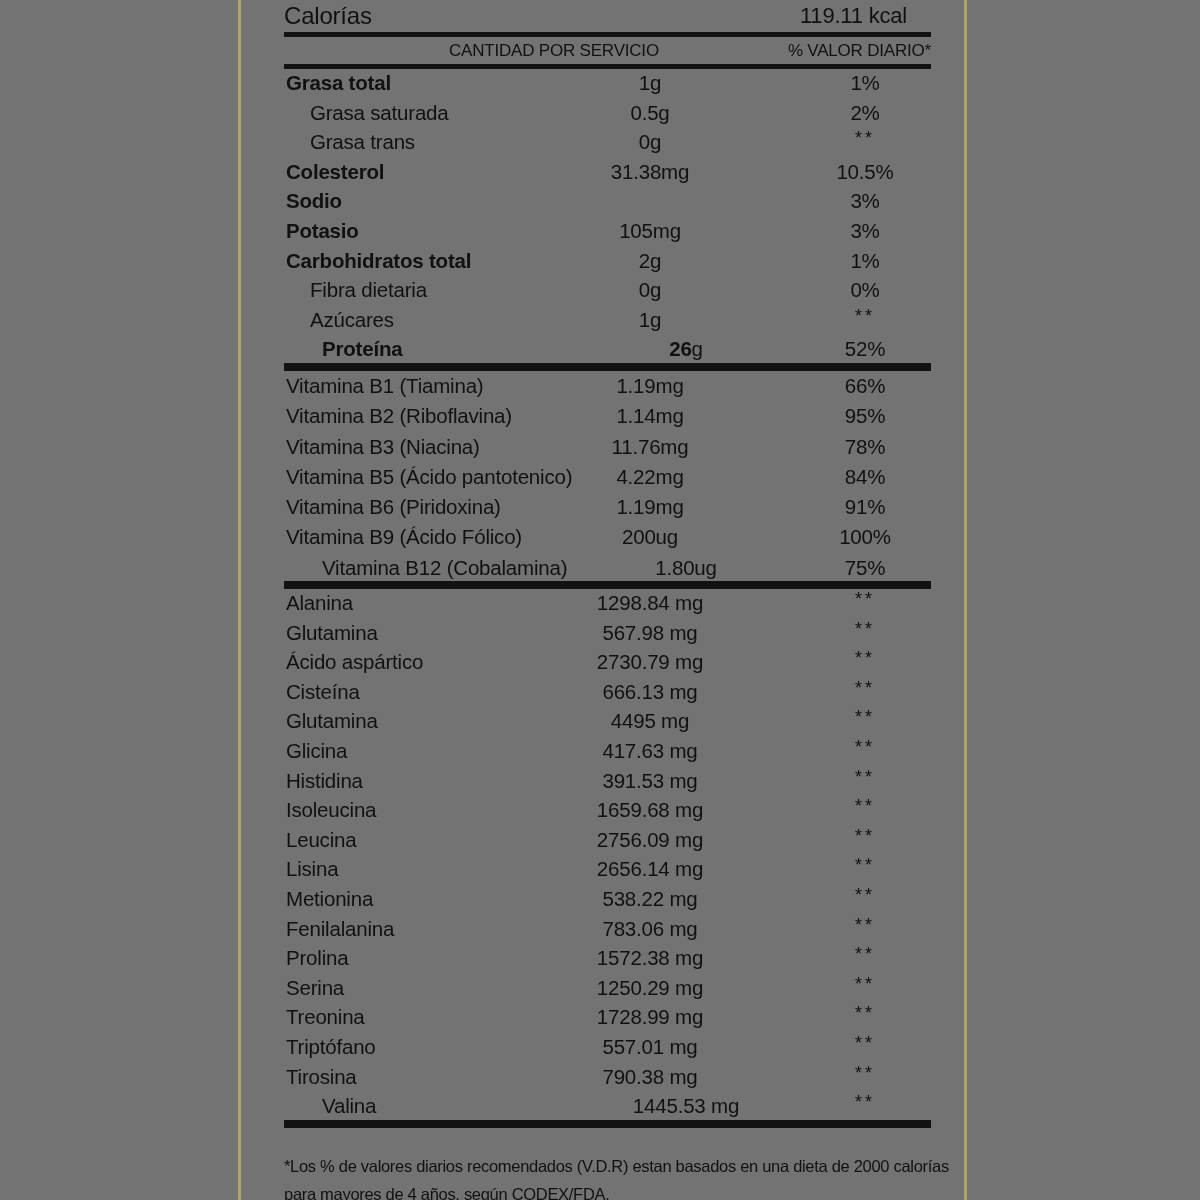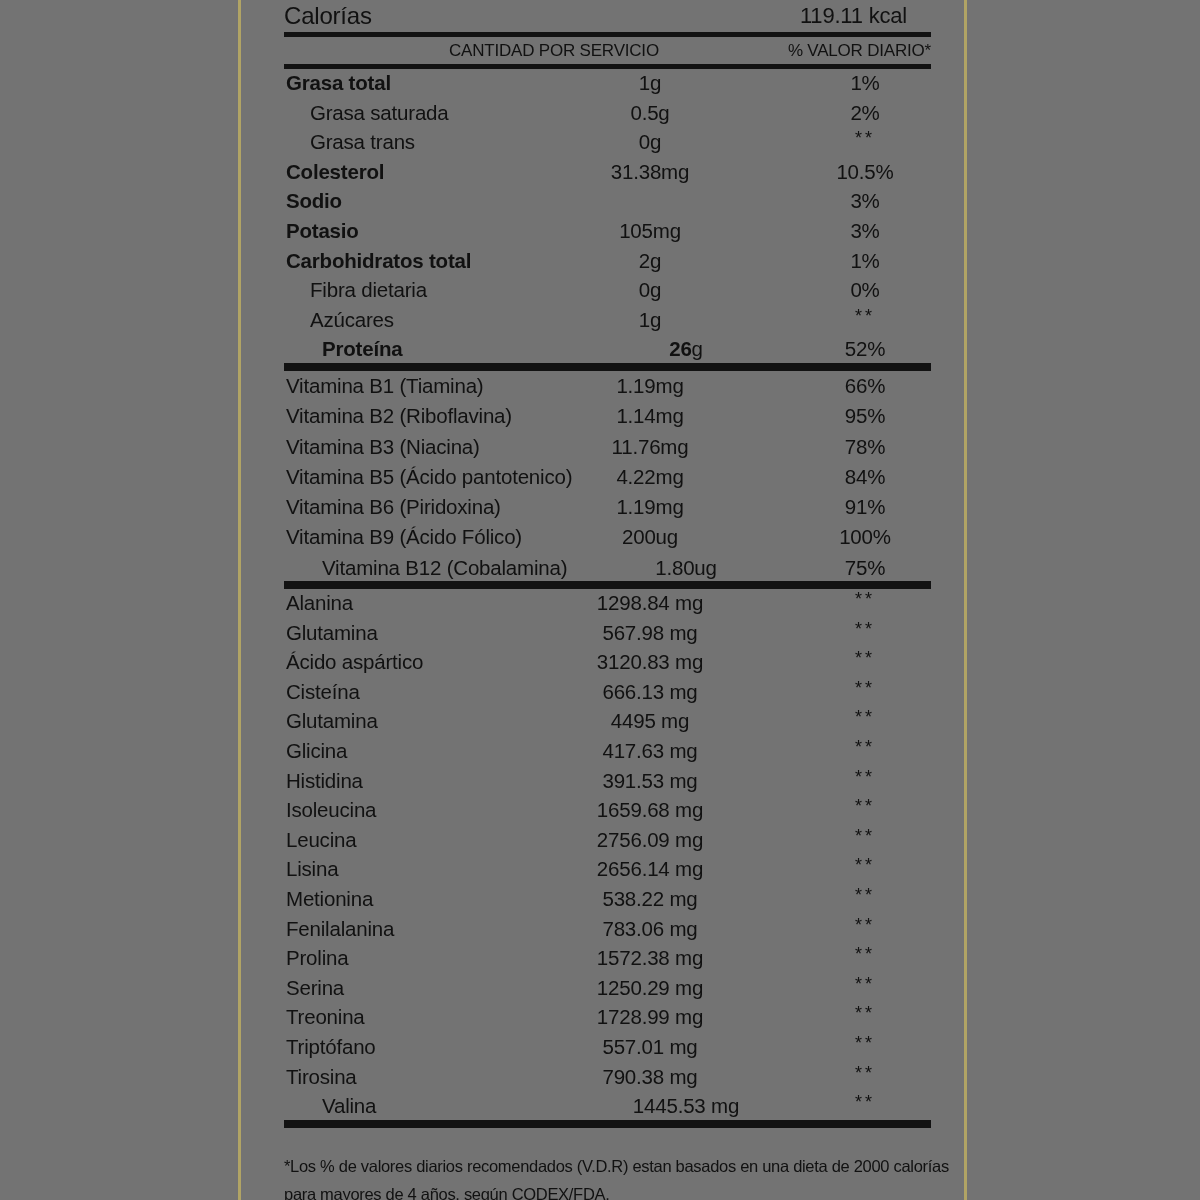--- a/index.html
+++ b/index.html
@@ -74,21 +74,21 @@
         <div class="nrow"><span class="nm">Vitamina B6 (Piridoxina)</span><span class="amt">1.19mg</span><span class="dv">91%</span></div>
         <div class="nrow"><span class="nm">Vitamina B9 (Ácido Fólico)</span><span class="amt">200ug</span><span class="dv">100%</span></div>
         <div class="nrow"><span class="nm">Vitamina B12 (Cobalamina)</span><span class="amt">1.80ug</span><span class="dv">75%</span></div>
       </div>
 
     <div class="bar bar-sec"></div>
 
     <div class="sec sec-aminos">
         <div class="nrow"><span class="nm">Alanina</span><span class="amt">1298.84 mg</span><span class="dv stars">**</span></div>
         <div class="nrow"><span class="nm">Glutamina</span><span class="amt">567.98 mg</span><span class="dv stars">**</span></div>
-        <div class="nrow"><span class="nm">Ácido aspártico</span><span class="amt">3120.83 mg</span><span class="dv stars">**</span></div>
+        <div class="nrow"><span class="nm">Ácido aspártico</span><span class="amt">2730.79 mg</span><span class="dv stars">**</span></div>
         <div class="nrow"><span class="nm">Cisteína</span><span class="amt">666.13 mg</span><span class="dv stars">**</span></div>
         <div class="nrow"><span class="nm">Glutamina</span><span class="amt">4495 mg</span><span class="dv stars">**</span></div>
         <div class="nrow"><span class="nm">Glicina</span><span class="amt">417.63 mg</span><span class="dv stars">**</span></div>
         <div class="nrow"><span class="nm">Histidina</span><span class="amt">391.53 mg</span><span class="dv stars">**</span></div>
         <div class="nrow"><span class="nm">Isoleucina</span><span class="amt">1659.68 mg</span><span class="dv stars">**</span></div>
         <div class="nrow"><span class="nm">Leucina</span><span class="amt">2756.09 mg</span><span class="dv stars">**</span></div>
         <div class="nrow"><span class="nm">Lisina</span><span class="amt">2656.14 mg</span><span class="dv stars">**</span></div>
         <div class="nrow"><span class="nm">Metionina</span><span class="amt">538.22 mg</span><span class="dv stars">**</span></div>
         <div class="nrow"><span class="nm">Fenilalanina</span><span class="amt">783.06 mg</span><span class="dv stars">**</span></div>
         <div class="nrow"><span class="nm">Prolina</span><span class="amt">1572.38 mg</span><span class="dv stars">**</span></div>

